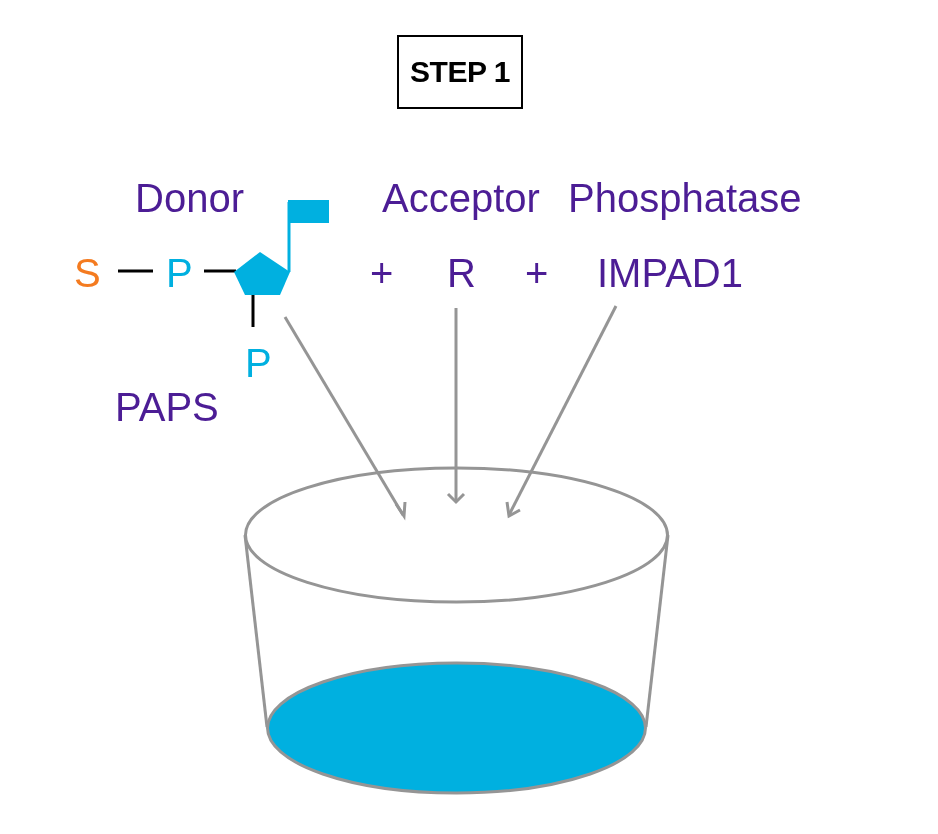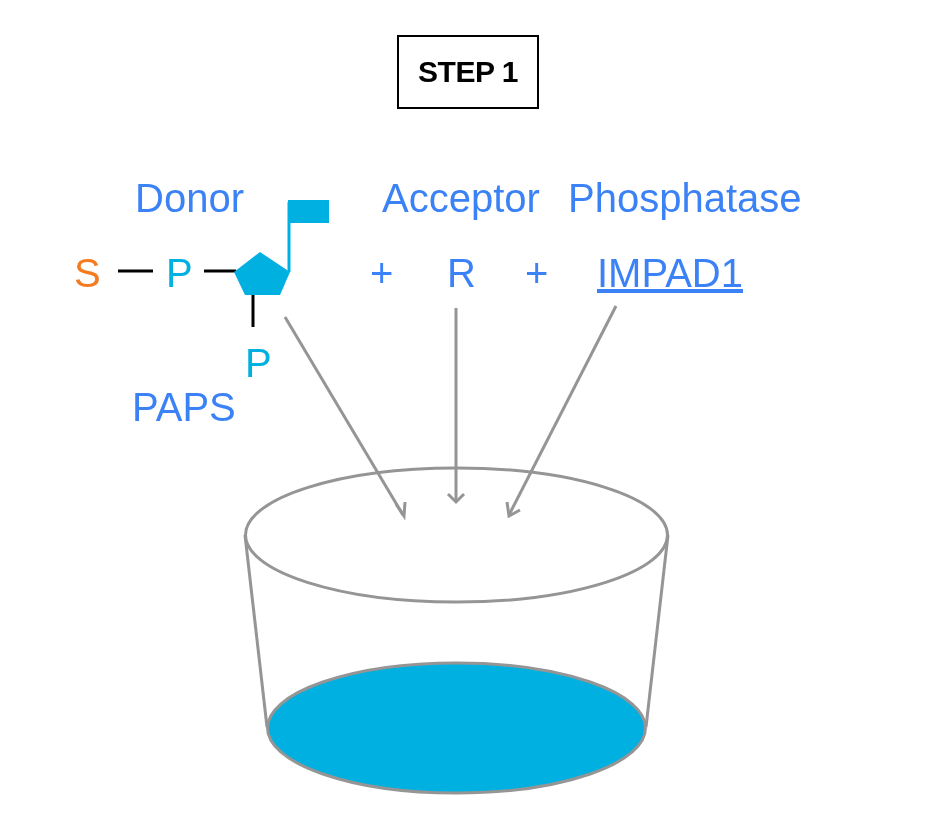--- a/index.html
+++ b/index.html
@@ -1,18 +1,18 @@
 <!DOCTYPE html>
 <html><head>
   <meta charset="utf-8">
   <style>
     html, body { margin: 0; padding: 0; background: #ffffff; }
     body { width: 938px; height: 834px; position: relative; overflow: hidden; font-family: "Liberation Sans", sans-serif; }
-    .title-box { position: absolute; left: 397px; top: 35px; width: 142px; height: 74px; border: 2px solid #000; box-sizing: border-box; display: flex; align-items: center; justify-content: center; font-weight: bold; font-size: 30px; color: #000; letter-spacing: -0.5px; }
-    .lbl { position: absolute; font-size: 40px; color: #3b82f6; line-height: 1; white-space: nowrap; }
+    .title-box { position: absolute; left: 397px; top: 35px; width: 126px; height: 74px; border: 2px solid #000; box-sizing: border-box; display: flex; align-items: center; justify-content: center; font-weight: bold; font-size: 30px; color: #000; letter-spacing: -0.5px; }
+    .lbl { position: absolute; font-size: 40px; color: #4c1d95; line-height: 1; white-space: nowrap; }
     svg.diagram { position: absolute; left: 0; top: 0; }
   </style>
 </head>
 <body>
 
 <div class="title-box">
   <span>STEP 1</span>
 </div>
 
 <svg class="diagram" width="938" height="834" viewBox="0 0 938 834">
@@ -44,18 +44,18 @@
   </g>
 </svg>
 
 <span class="lbl" style="left:135px; top:178px;">Donor</span>
 <span class="lbl" style="left:382px; top:178px;">Acceptor</span>
 <span class="lbl" style="left:568px; top:178px;">Phosphatase</span>
 
 <span class="lbl" style="left:74px; top:253px; color:#f47b20;">S</span>
 <span class="lbl" style="left:166px; top:253px; color:#00b0e0;">P</span>
 <span class="lbl" style="left:245px; top:343px; color:#00b0e0;">P</span>
-<span class="lbl" style="left:115px; top:387px;margin-left:17px;">PAPS</span>
+<span class="lbl" style="left:115px; top:387px;">PAPS</span>
 
 <span class="lbl" style="left:370px; top:253px;">+</span>
 <span class="lbl" style="left:447px; top:253px;">R</span>
 <span class="lbl" style="left:525px; top:253px;">+</span>
-<span class="lbl" style="left:597px; top:253px;text-decoration:underline;">IMPAD1</span>
+<span class="lbl" style="left:597px; top:253px;">IMPAD1</span>
 
 </body></html>

